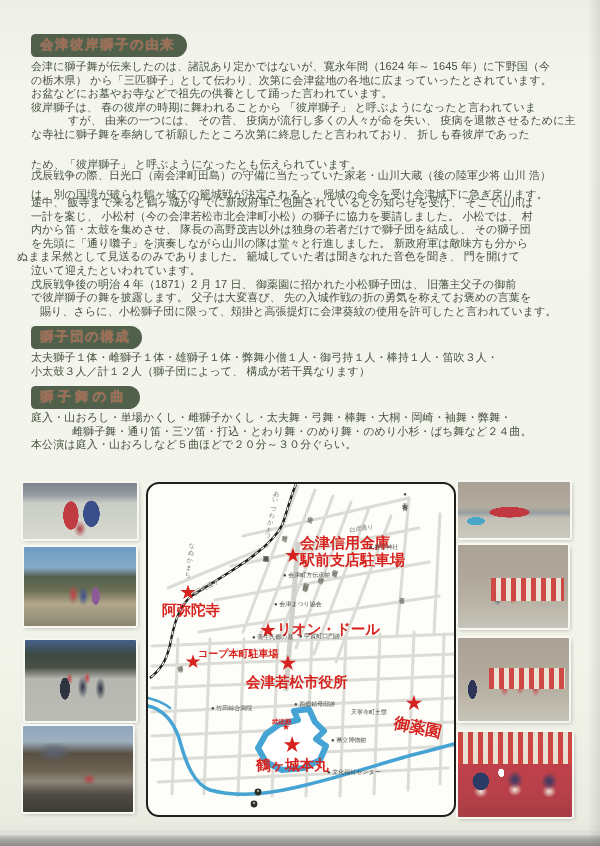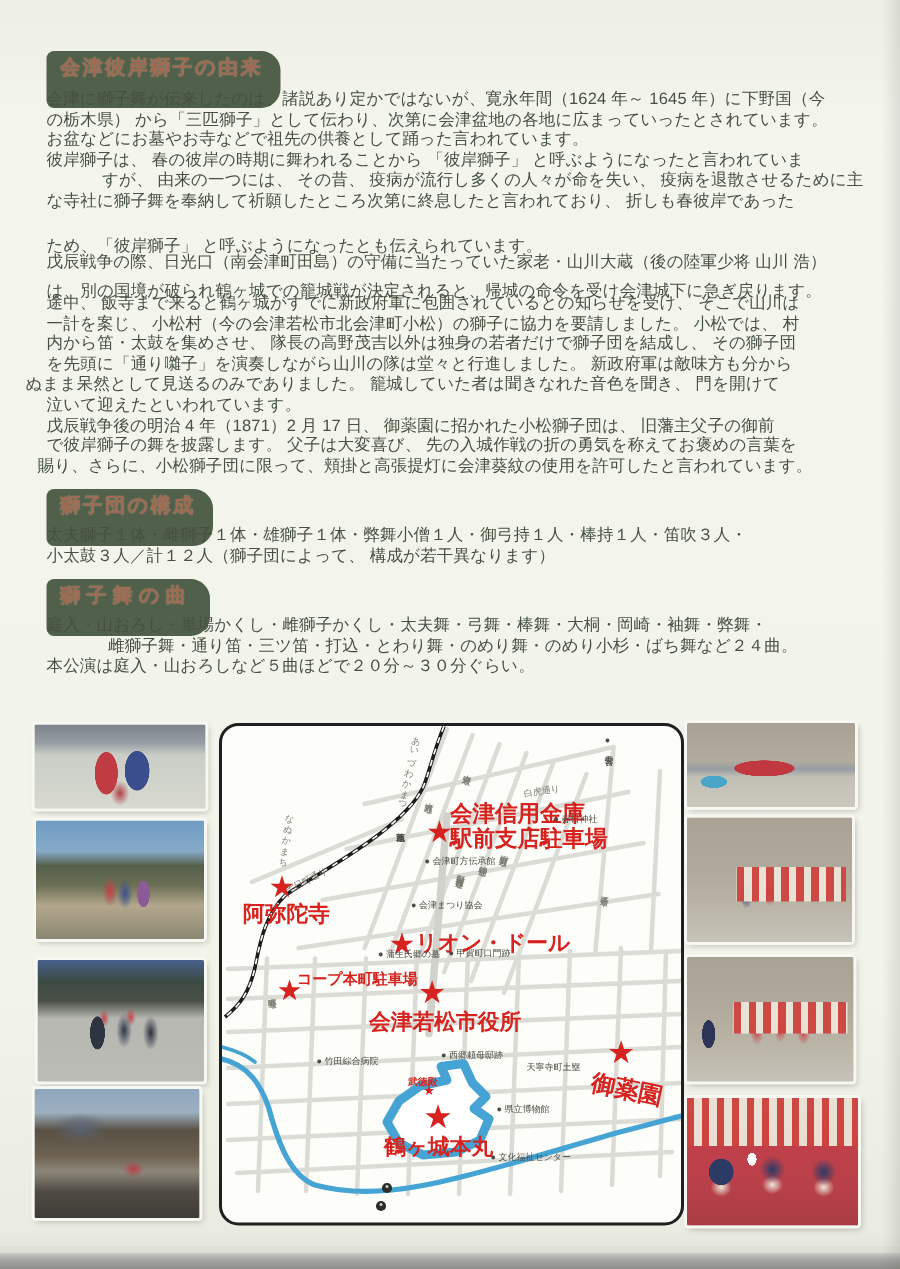--- a/index.html
+++ b/index.html
@@ -2,21 +2,21 @@
 <html><head>
 <meta charset="utf-8">
 <style>
   html,body{margin:0;padding:0;background:#777;}
   .page{position:relative;width:600px;height:846px;overflow:hidden;
         background:linear-gradient(180deg,#edefe5 0%,#f4f6ee 10%,#f2f4ea 78%,#eaece2 97%,#dddfd5 100%);
         font-family:"Liberation Sans","DejaVu Sans",sans-serif;}
   .page::after{content:'';position:absolute;right:0;top:0;bottom:0;width:12px;pointer-events:none;
         background:linear-gradient(90deg,rgba(0,0,0,0),rgba(100,100,95,.16));}
   .hpill{position:absolute;display:inline-block;background:#51604a;color:#a06a52;font-weight:bold;
-        font-size:13.5px;letter-spacing:1.5px;padding:2px 12px 18px 9px;border-radius:5px 13px 13px 5px;
+        font-size:13.5px;letter-spacing:1.5px;padding:2px 12px 3px 9px;border-radius:5px 13px 13px 5px;
         text-shadow:0 0 1px rgba(238,226,204,.45);}
   .hpill.sp{letter-spacing:4px;}
   .tline{position:absolute;font-size:11px;line-height:13.6px;color:#46503f;white-space:nowrap;letter-spacing:.12px;}
   #map{position:absolute;left:146px;top:482px;width:306px;height:331px;background:#fdfdf9;
        border:2.4px solid #1f1f1f;border-radius:13px;}
   #map svg{position:absolute;left:0;top:0;}
   .mstar{position:absolute;color:#d6231f;transform:translate(-50%,-54%);line-height:1;}
   .mlabel{position:absolute;color:#d6231f;font-weight:bold;white-space:pre-line;line-height:1.12;transform-origin:left top;}
   .poi{position:absolute;font-size:6px;color:#4c4c46;white-space:nowrap;line-height:1;transform-origin:left top;}
   .poi.v{writing-mode:vertical-rl;}
@@ -46,21 +46,21 @@
       <div class="tline" style="left: 31px; top: 168.8px;">戊辰戦争の際、日光口（南会津町田島）の守備に当たっていた家老・山川大蔵（後の陸軍少将 山川 浩）</div>
       <div class="tline" style="left: 31px; top: 188px;">は、別の国境が破られ鶴ヶ城での籠城戦が決定されると、帰城の命令を受け会津城下に急ぎ戻ります。</div>
       <div class="tline" style="left: 31px; top: 196px; text-align: center;">途中、 飯寺まで来ると鶴ヶ城がすでに新政府軍に包囲されているとの知らせを受け、 そこで山川は</div>
       <div class="tline" style="left: 31px; top: 209.6px;">一計を案じ、 小松村（今の会津若松市北会津町小松）の獅子に協力を要請しました。 小松では、 村</div>
       <div class="tline" style="left: 31px; top: 223.2px;">内から笛・太鼓を集めさせ、 隊長の高野茂吉以外は独身の若者だけで獅子団を結成し、 その獅子団</div>
       <div class="tline" style="left: 31px; top: 236.8px;">を先頭に「通り囃子」を演奏しながら山川の隊は堂々と行進しました。 新政府軍は敵味方も分から</div>
       <div class="tline" style="left: 17px; top: 250.4px;">ぬまま呆然として見送るのみでありました。 籠城していた者は聞きなれた音色を聞き、 門を開けて</div>
       <div class="tline" style="left: 31px; top: 264px;">泣いて迎えたといわれています。</div>
       <div class="tline" style="left: 31px; top: 277.6px;">戊辰戦争後の明治 4 年（1871）2 月 17 日、 御薬園に招かれた小松獅子団は、 旧藩主父子の御前</div>
       <div class="tline" style="left: 31px; top: 291.2px;">で彼岸獅子の舞を披露します。 父子は大変喜び、 先の入城作戦の折の勇気を称えてお褒めの言葉を</div>
-      <div class="tline" style="left: 25px; top: 304.8px;">賜り、さらに、小松獅子団に限って、頬掛と高張提灯に会津葵紋の使用を許可したと言われています。</div>
+      <div class="tline" style="left: 40px; top: 304.8px;">賜り、さらに、小松獅子団に限って、頬掛と高張提灯に会津葵紋の使用を許可したと言われています。</div>
       <div class="hpill" style="left: 31px; top: 326px;">獅子団の構成</div>
       <div class="tline" style="left: 31px; top: 351px;">太夫獅子１体・雌獅子１体・雄獅子１体・弊舞小僧１人・御弓持１人・棒持１人・笛吹３人・</div>
       <div class="tline" style="left: 31px; top: 364.6px;">小太鼓３人／計１２人（獅子団によって、 構成が若干異なります）</div>
       <div class="hpill sp" style="left: 31px; top: 386px;">獅子舞の曲</div>
       <div class="tline" style="left: 31px; top: 411px;">庭入・山おろし・単場かくし・雌獅子かくし・太夫舞・弓舞・棒舞・大桐・岡崎・袖舞・弊舞・</div>
       <div class="tline" style="left: 31px; top: 424.6px; margin-left: 41px;">雌獅子舞・通り笛・三ツ笛・打込・とわり舞・のめり舞・のめり小杉・ばち舞など２４曲。</div>
       <div class="tline" style="left: 31px; top: 438.2px;">本公演は庭入・山おろしなど５曲ほどで２０分～３０分ぐらい。</div>
     </div>
 
   <div id="map">

